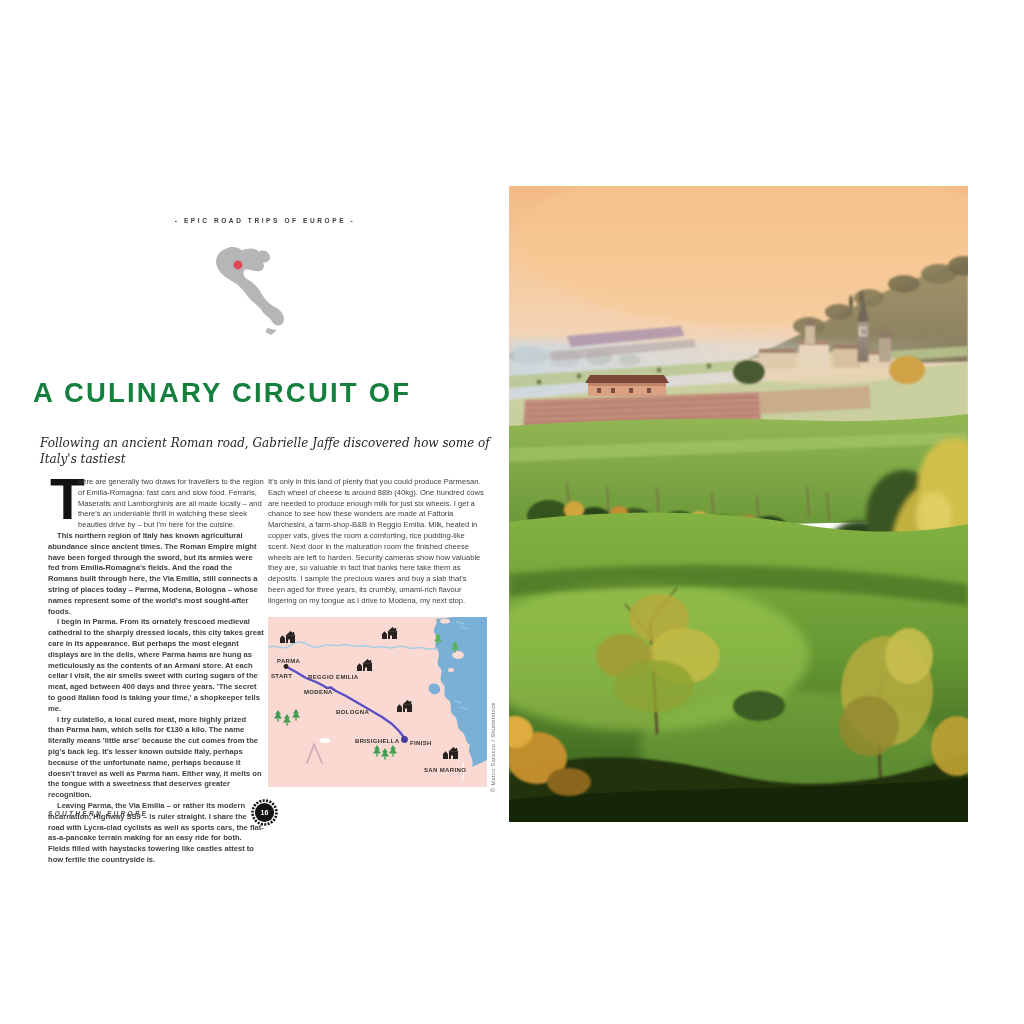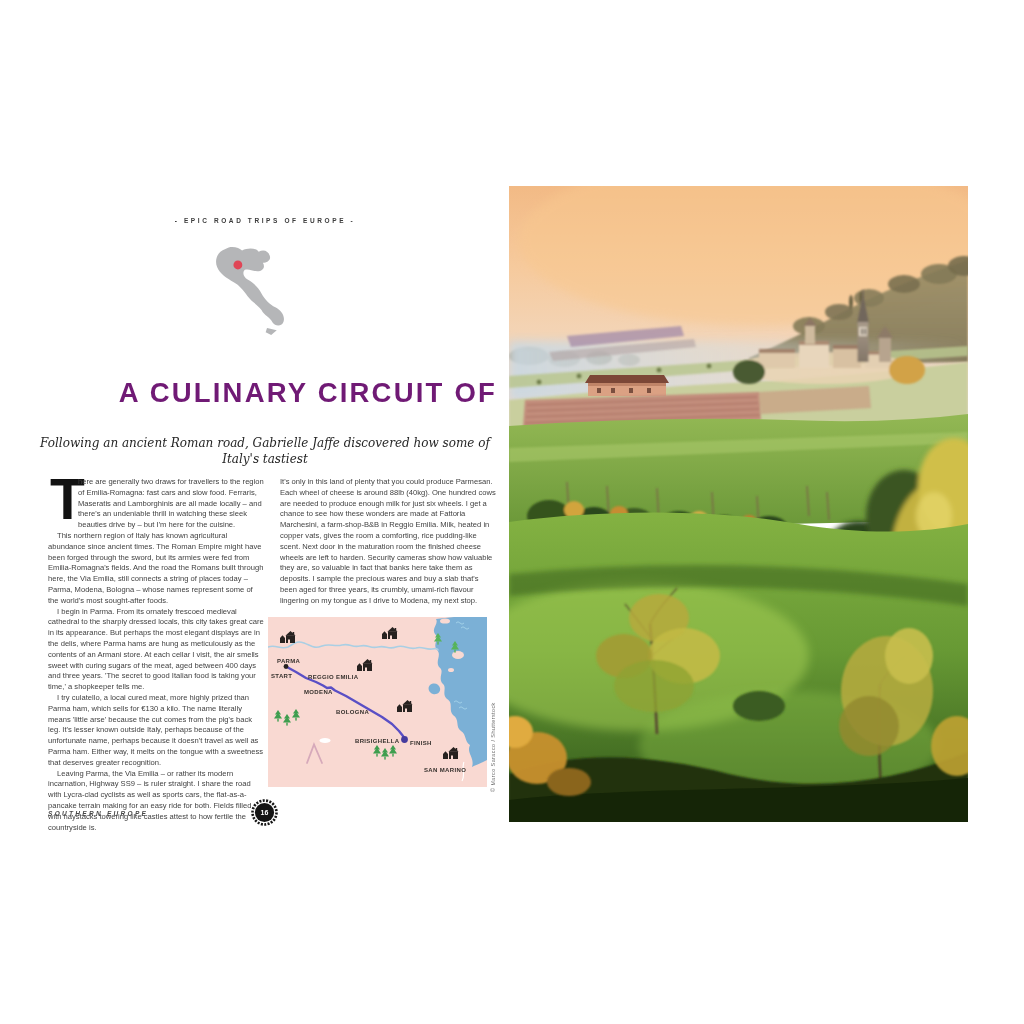--- a/index.html
+++ b/index.html
@@ -1,29 +1,29 @@
 <!DOCTYPE html>
 <html><head>
 <meta charset="utf-8">
 <style>
   html,body{margin:0;padding:0;background:#ffffff;}
   .spread{position:relative;width:1024px;height:1024px;background:#ffffff;overflow:hidden;
           font-family:"Liberation Sans",sans-serif;}
   .kicker{position:absolute;left:45px;top:217px;width:440px;text-align:center;
           font-size:6.5px;font-weight:bold;letter-spacing:2.6px;color:#3c3c3c;}
   .italy{position:absolute;left:206px;top:246px;}
-  .title{position:absolute;left:33px;top:379px;width:464px;text-align:right;
-         font-weight:700;font-size:27.5px;line-height:27px;letter-spacing:2.2px;color:#701a75;}
-  .subtitle{position:absolute;left:40px;top:436px;width:450px;text-align:center;
+  .title{position:absolute;left:33px;top:379px;width:464px;text-align:left;
+         font-weight:700;font-size:27.5px;line-height:27px;letter-spacing:2.2px;color:#15803d;}
+  .subtitle{position:absolute;left:40px;top:436px;width:450px;
             font-family:"DejaVu Serif",serif;font-style:italic;font-size:12px;
             line-height:15.5px;color:#262626;}
   .bodycol{position:absolute;top:477px;width:216px;}
-  .col1{left:48px;} .col2{left:280px;}
+  .col1{left:48px;} .col2{left:268px;}
   .bodycol p{margin:0;font-size:7.6px;line-height:10.8px;color:#3f3f3f;text-align:left;}
-  .bodycol p + p{text-indent:9px;}
+  .bodycol p + p{text-indent:9px;font-weight:bold;}
   .dropcap{float:left;font-size:57px;line-height:43px;height:44px;width:23px;
            margin:1px 5px 0 2px;color:#121212;font-weight:700;}
   .mapwrap{position:absolute;left:268px;top:617px;width:219px;height:170px;}
   .footer-section{position:absolute;left:48px;top:810px;font-size:6.5px;font-weight:bold;
                   font-style:italic;letter-spacing:2.3px;color:#474747;}
   .badge{position:absolute;left:251px;top:799px;}
   .photo{position:absolute;left:509px;top:186px;}
   .credit{position:absolute;left:490px;top:792px;width:96px;font-size:5.5px;
           letter-spacing:0.4px;color:#6e6e6e;transform:rotate(-90deg);
           transform-origin:0 0;white-space:nowrap;}

